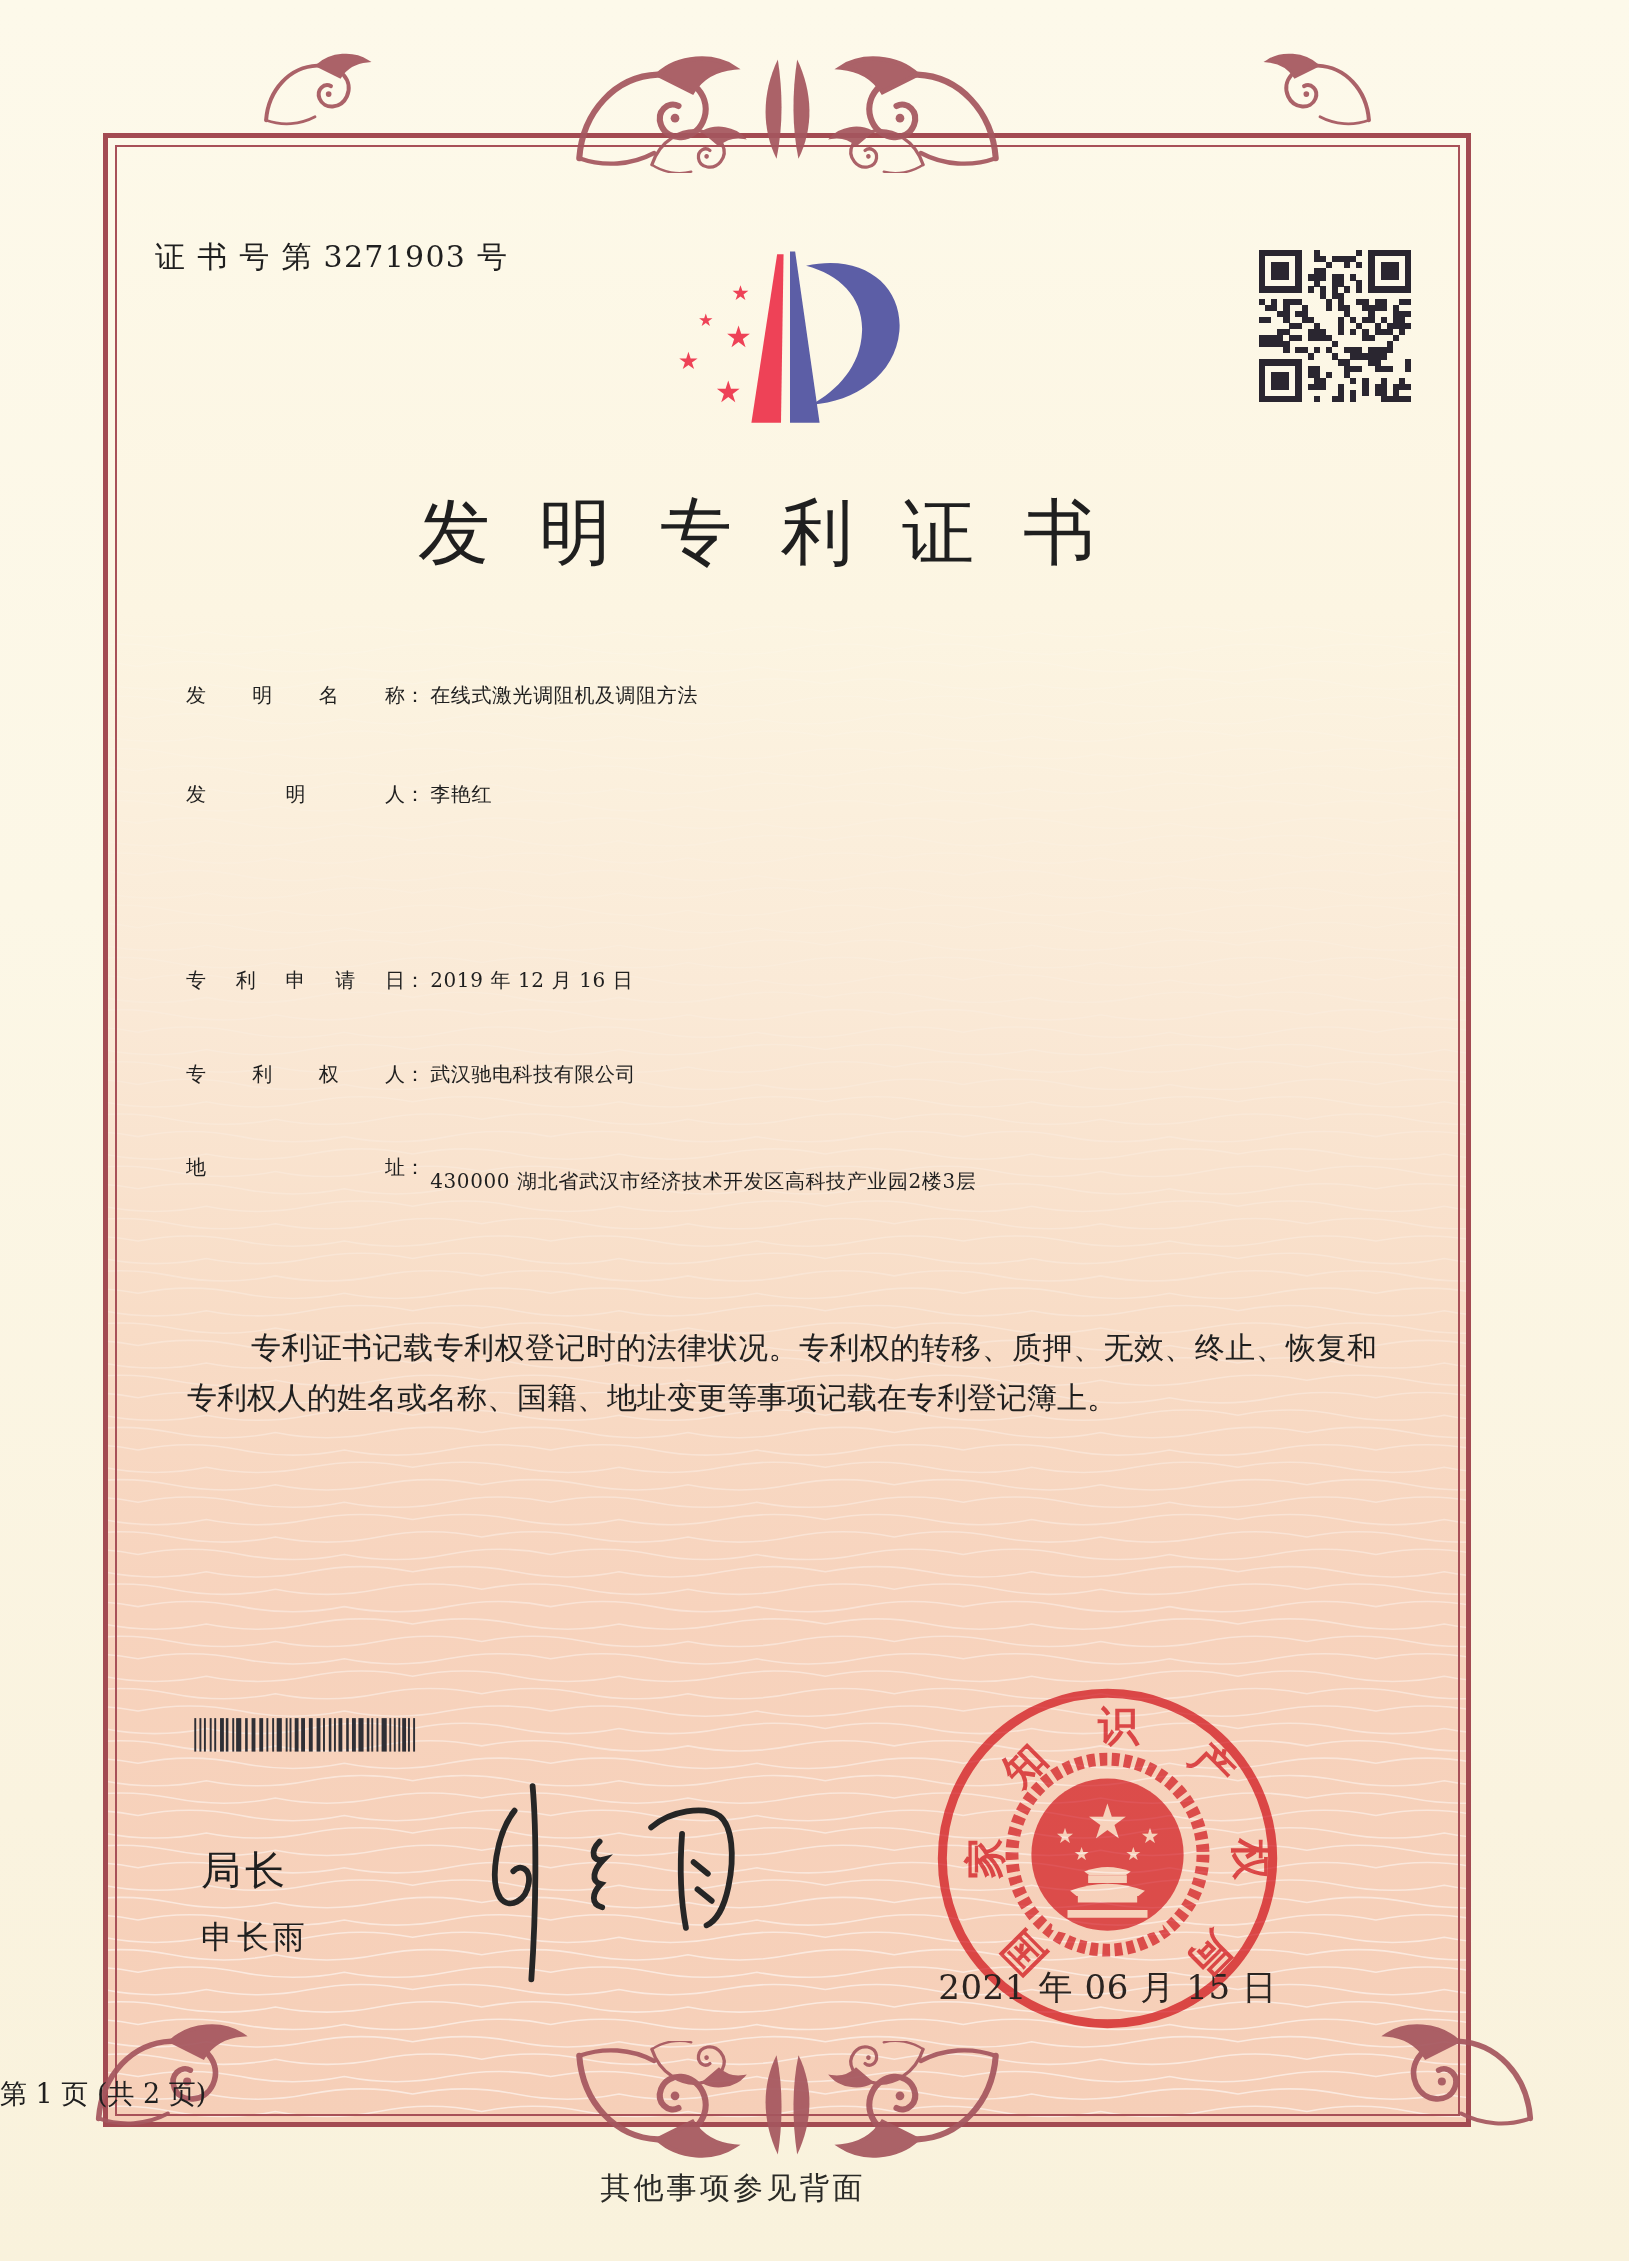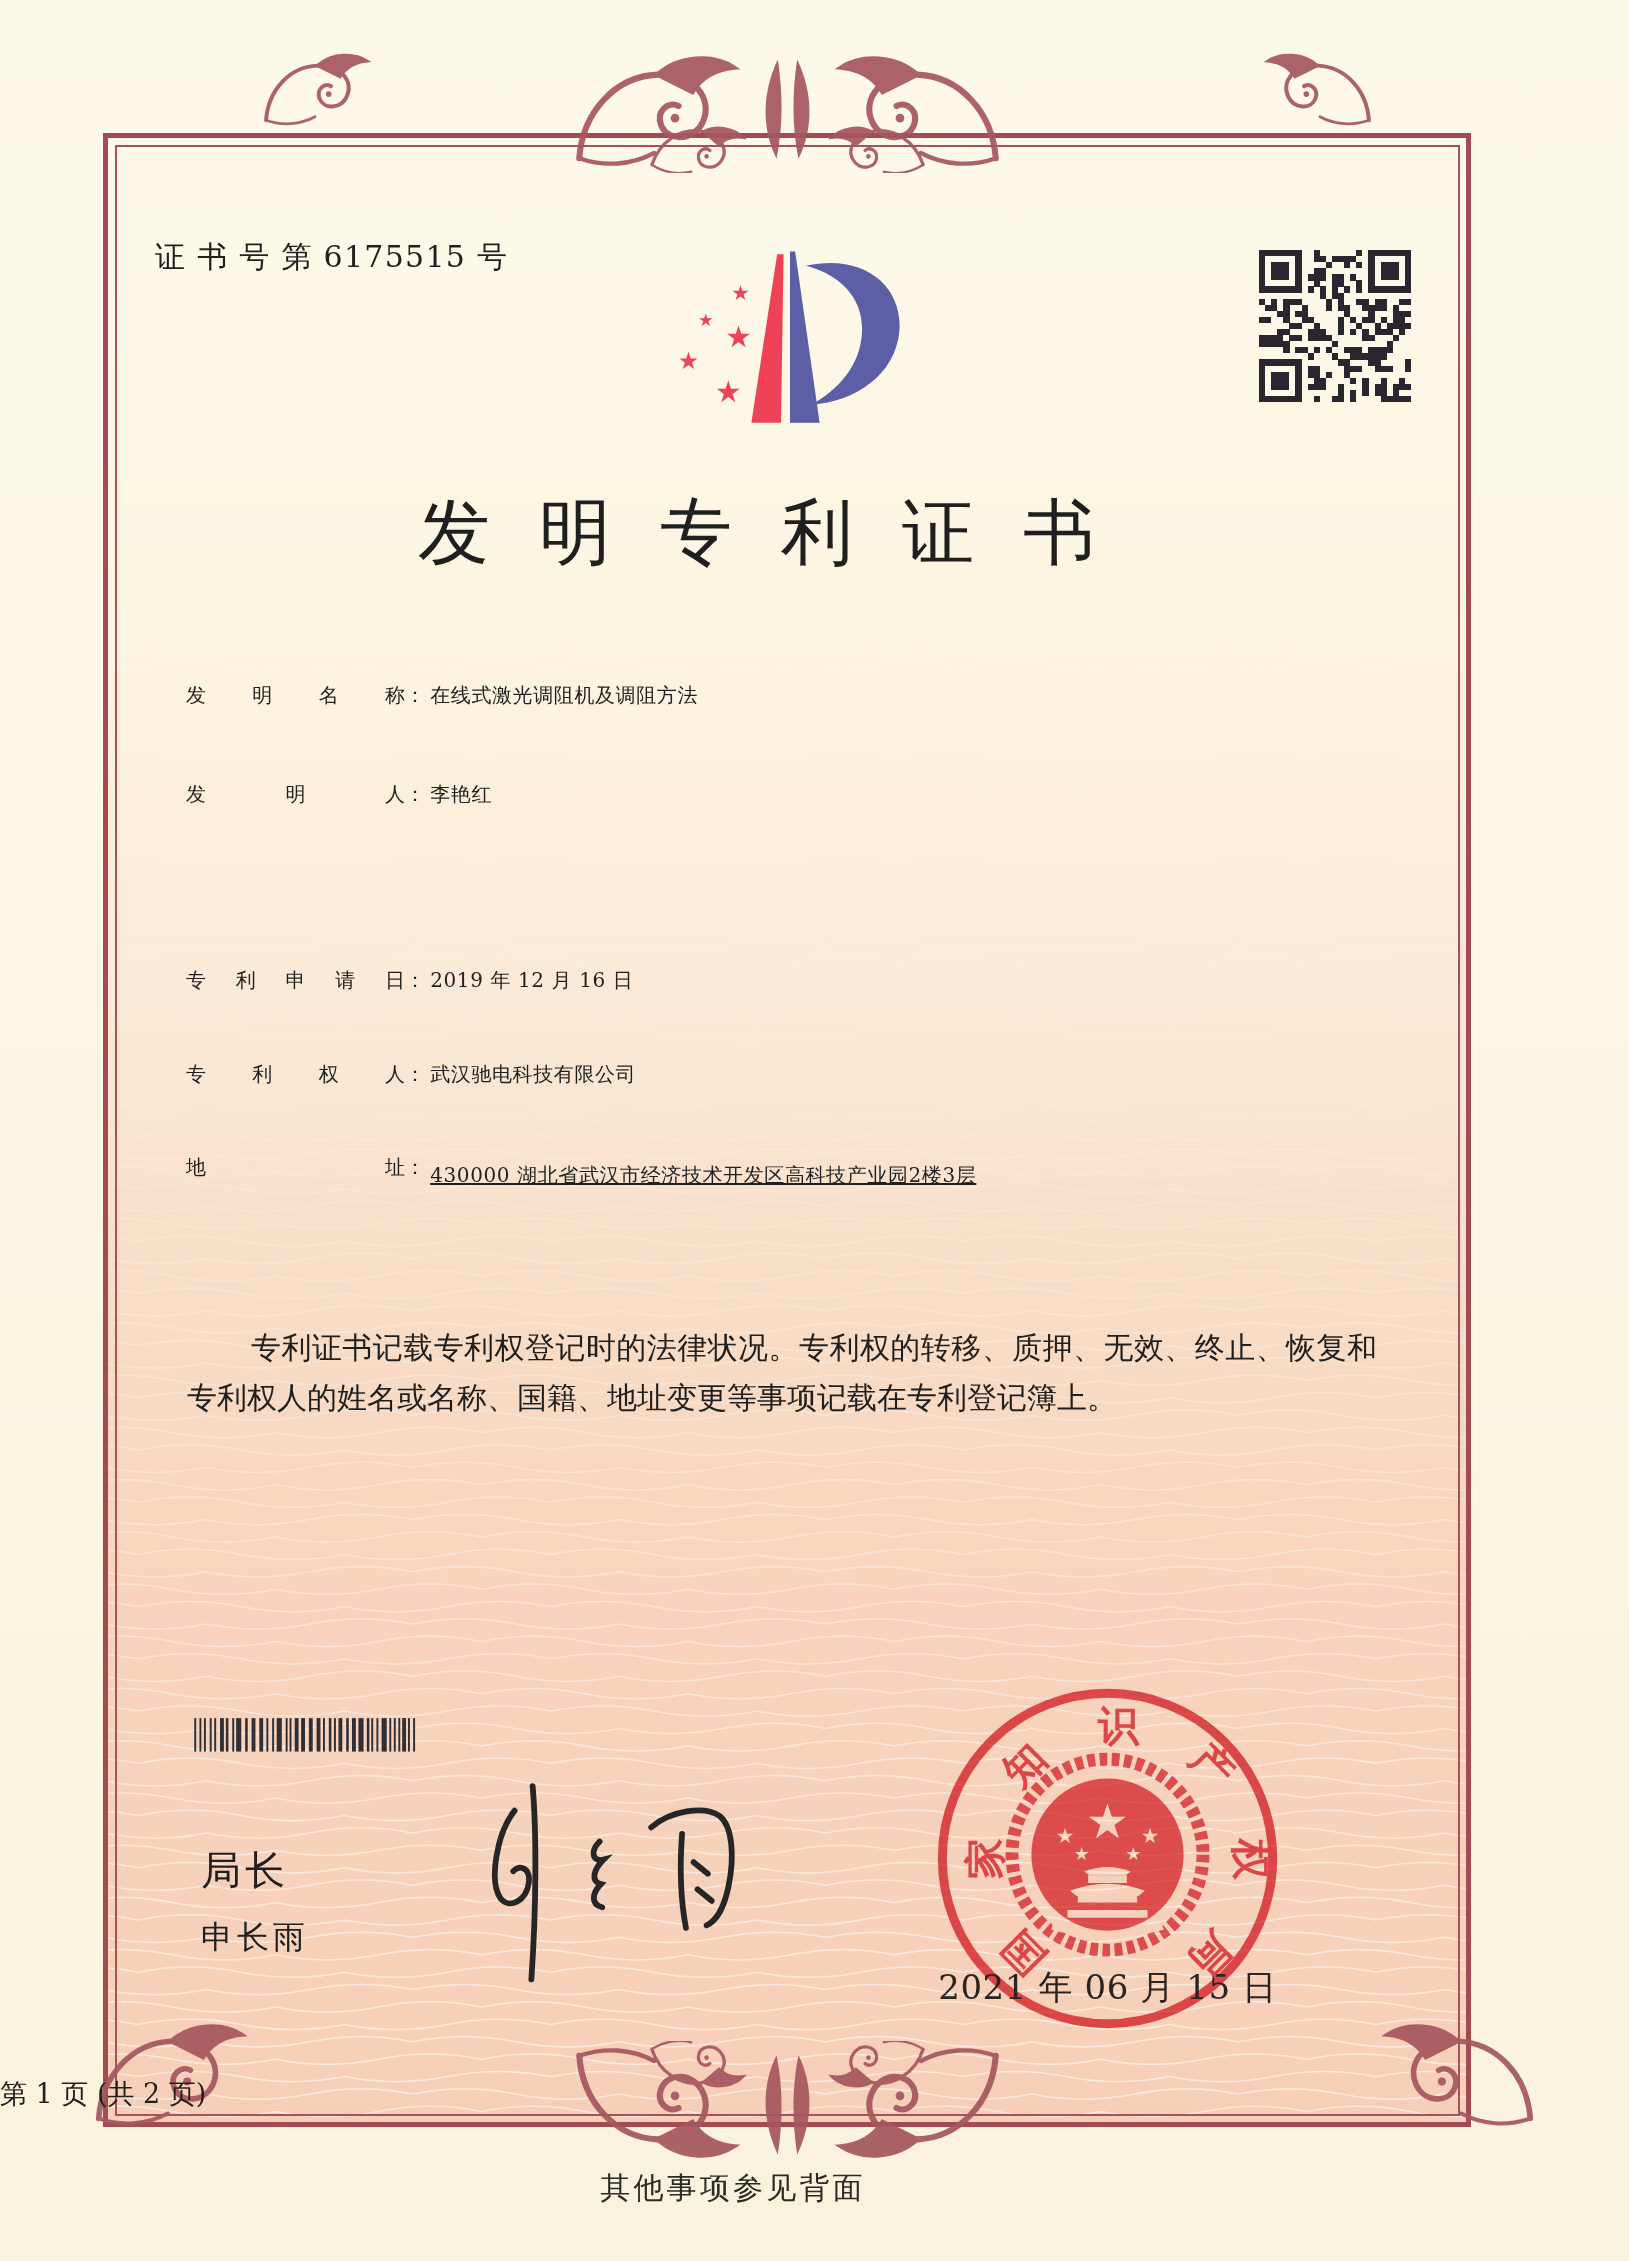--- a/index.html
+++ b/index.html
@@ -22,21 +22,21 @@
   .logo{position:absolute;left:674px;top:240px;}
   .qr{position:absolute;left:1259px;top:250px;width:152px;height:152px;}
   .title{position:absolute;left:418px;top:485px;font-size:72px;font-weight:400;
     letter-spacing:49px;white-space:nowrap;}
   .row{position:absolute;left:186px;font-size:20px;white-space:nowrap;}
   .row .lbl{display:inline-block;width:219px;text-align:justify;text-align-last:justify;
     -moz-text-align-last:justify;vertical-align:top;}
   .row .colon{display:inline-block;vertical-align:top;}
   .row .val{display:inline-block;margin-left:5.2px;vertical-align:top;letter-spacing:0.6px;}
   .row-address{white-space:normal;}
-  .row-address .val{width:809px;line-height:42px;word-break:break-all;text-decoration:underline;}
+  .row-address .val{width:809px;line-height:55px;word-break:break-all;}
   .grant2{position:absolute;left:596px;top:0;white-space:nowrap;}
   .paras{position:absolute;left:187px;top:1323px;width:1190px;font-size:30px;
     line-height:50px;text-align:justify;}
   .paras p{margin:0;text-indent:64px;}
   .barcode{position:absolute;left:193px;top:1718px;}
   .signer-title{position:absolute;left:201px;top:1843px;font-size:40px;
     font-family:"DejaVu Sans","Liberation Sans",sans-serif;letter-spacing:3.9px;}
   .signer-name{position:absolute;left:201px;top:1916px;font-size:32px;
     font-family:"DejaVu Sans","Liberation Sans",sans-serif;letter-spacing:3.9px;}
   .signature{position:absolute;left:406px;top:1772px;}
@@ -194,21 +194,21 @@
   </svg>
   <svg class="orn" style="left:90px;top:2005px" width="193" height="129" viewBox="0 0 300 200">
     <use href="#orn-scroll" transform="translate(6,36) scale(1.25)"></use>
   </svg>
   <svg class="orn" style="left:1346px;top:2005px" width="193" height="129" viewBox="0 0 300 200">
     <g transform="translate(300,0) scale(-1,1)">
         <use href="#orn-scroll" transform="translate(6,36) scale(1.25)"></use>
       </g>
   </svg>
 
-  <div class="cert-no">证 书 号 第 6175515 号</div>
+  <div class="cert-no">证 书 号 第 3271903 号</div>
 
   <svg class="logo" width="232" height="193" viewBox="0 0 360 300">
     <polygon points="160,22 170,22 166,284 120,284" fill="var(--logo-red)"></polygon>
     <polygon points="180,18 188,18 226,284 180,284" fill="var(--logo-blue)"></polygon>
     <path d="M205,40 C295,20 356,72 350,142 C344,210 280,252 214,256 C252,234 290,198 292,142 C294,90 258,54 205,40 Z" fill="var(--logo-blue)"></path>
     <g fill="var(--logo-red)" text-anchor="middle" font-family="DejaVu Sans, sans-serif">
       <text x="103" y="94" font-size="32">★</text>
       <text x="49" y="133" font-size="27">★</text>
       <text x="100" y="166" font-size="46">★</text>
       <text x="22" y="200" font-size="37">★</text>

